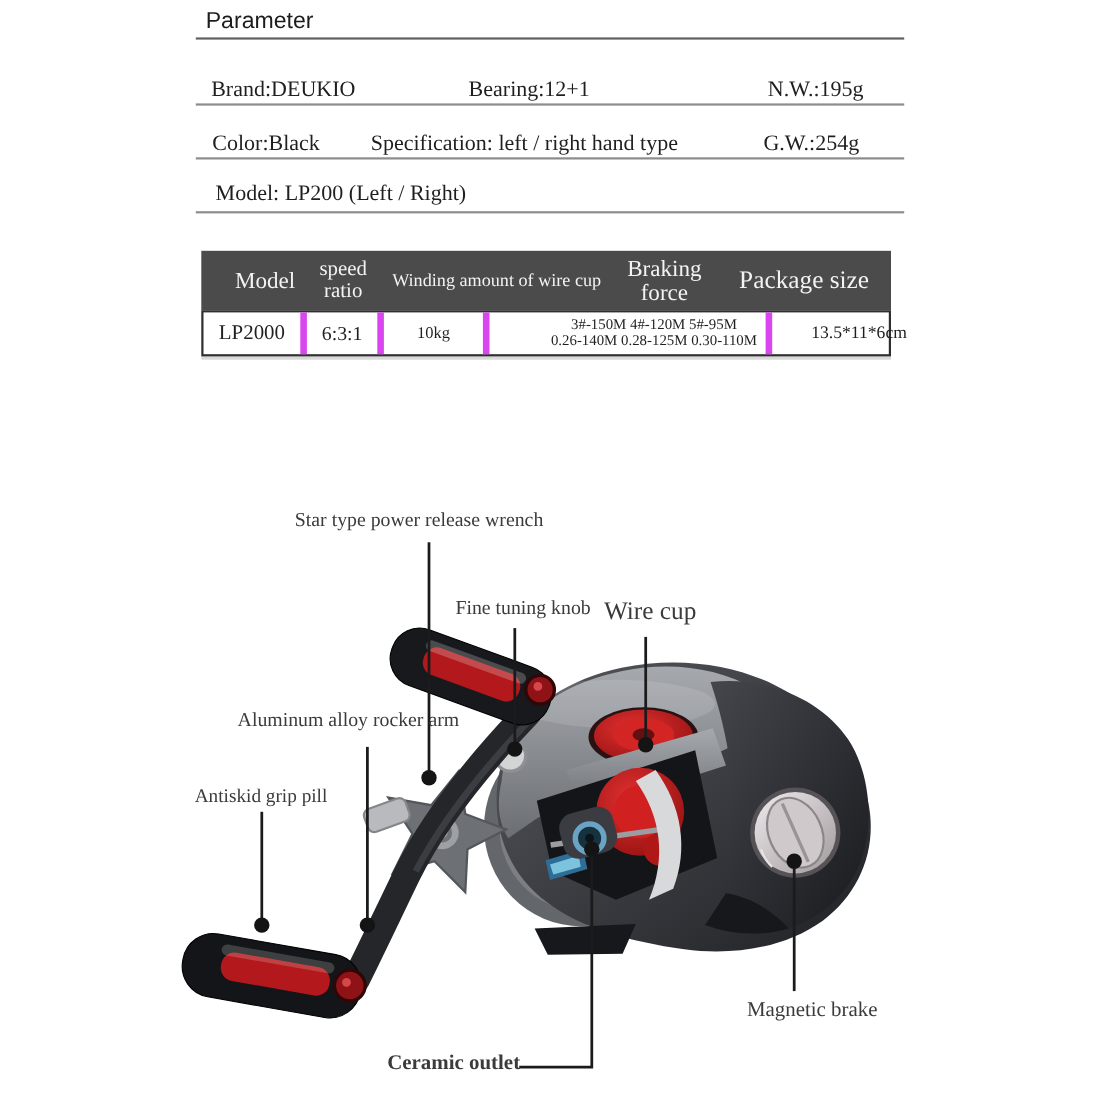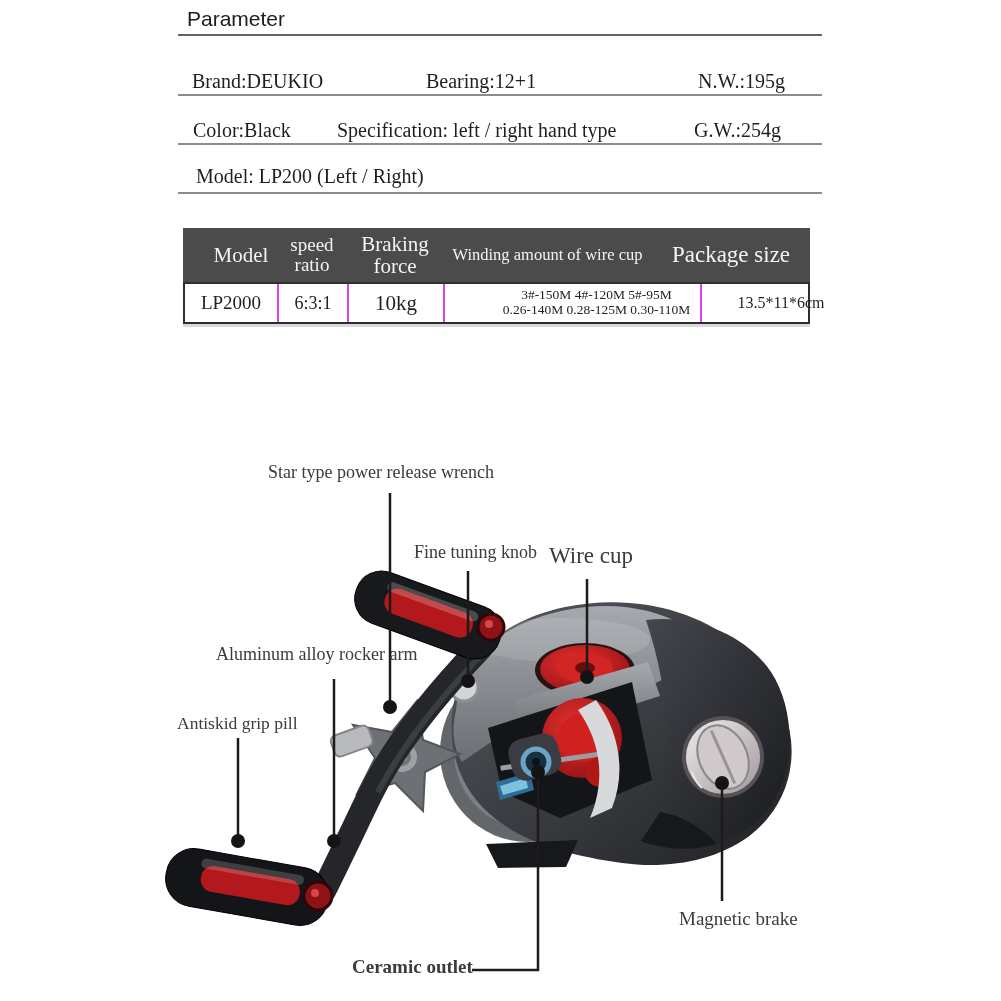--- a/index.html
+++ b/index.html
@@ -20,23 +20,23 @@
   .thead{display:flex;background:#4b4b4b;color:#f3f3f3;height:54px;}
   .th,.td{display:flex;align-items:center;justify-content:center;text-align:center;
           box-sizing:border-box;flex:0 0 auto;}
   .c1{width:94px;} .c2{width:70px;} .c3{width:96px;} .c4{width:209px;} .c5{width:158px;}
   .th.c1{font-size:21px;padding-left:22px;} .th.c2{font-size:19px;line-height:1.05;padding:0 8px;}
   .th.c3{font-size:21px;line-height:1.05;padding:0 10px;}
   .th.c4{font-size:16.5px;} .th.c5{font-size:23px;}
   .tbody{display:flex;background:#ffffff;height:38px;border-top:2px solid #2e2e2e;
          border-bottom:2px solid #2e2e2e;border-left:2px solid #2e2e2e;border-right:2px solid #2e2e2e;
          box-shadow:0 3px 0 #d9d9d9;}
-  .td{border-right:2px solid #d946ef;}
+  .td{border-right:6px solid #d946ef;}
   .td:last-child{border-right:none;}
-  .td.c1{font-size:19px;} .td.c2{font-size:18px;} .td.c3{font-size:21px;}
+  .td.c1{font-size:19px;} .td.c2{font-size:18px;} .td.c3{font-size:15px;}
   .td.c4{font-size:13.5px;line-height:1.1;flex-direction:column;margin-left:48px;}
   .td.c5{font-size:16px;}
   
   #structure-heading{left:176px;top:364px;font-size:45px;font-weight:bold;color:#3f3f3f;
                      letter-spacing:-1px;white-space:nowrap;}
   
   .lbl{position:absolute;color:#3b3b3b;white-space:nowrap;text-align:right;}
   #lbl-star{left:268px;top:462px;font-size:18px;}
   #lbl-fine{left:414px;top:542px;font-size:18px;}
   #lbl-wire{left:549px;top:543px;font-size:23px;}
@@ -64,22 +64,22 @@
   <div class="cell-text" style="left:694px;top:119px">G.W.:254g</div>
   <div class="rule" id="rule-r2"></div>
 
   <div class="cell-text" style="left:196px;top:165px">Model: LP200 (Left / Right)</div>
   <div class="rule" id="rule-r3"></div>
 
   <div id="spec-table">
     <div class="thead">
       <div class="th c1">Model</div>
       <div class="th c2">speed ratio</div>
+      <div class="th c4">Winding amount of wire cup</div>
       <div class="th c3">Braking force</div>
-      <div class="th c4">Winding amount of wire cup</div>
       <div class="th c5">Package size</div>
     </div>
     <div class="tbody">
       <div class="td c1">LP2000</div>
       <div class="td c2">6:3:1</div>
       <div class="td c3">10kg</div>
       <div class="td c4">
         <span>3#-150M 4#-120M 5#-95M</span>
         <span>0.26-140M 0.28-125M 0.30-110M</span>
       </div>

